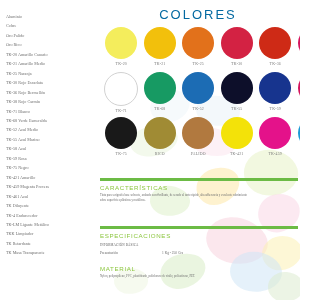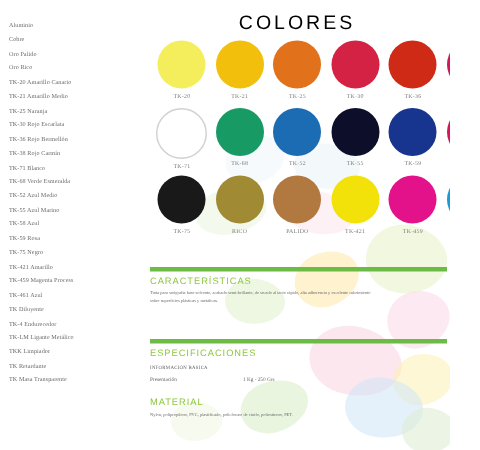--- a/index.html
+++ b/index.html
@@ -22,21 +22,21 @@
   .nameitem{
     font-size:4.1px;line-height:9.45px;color:#6b6b6b;
     white-space:nowrap;letter-spacing:.05px;
     font-family:"Liberation Serif", serif;
   }
 
   
   .title{
     position:absolute;left:100px;top:7px;width:196px;
     text-align:center;z-index:3;
-    font-size:13px;letter-spacing:2.0px;color:#000000;
+    font-size:13px;letter-spacing:2.0px;color:#0369a1;
     font-weight:400;
   }
 
   
   .grid{position:absolute;left:102px;top:26px;width:198px;z-index:3;}
   .row{display:flex;height:45px;}
   .cell{width:38.5px;flex:0 0 38.5px;position:relative;}
   .dot{
     width:32px;height:32px;border-radius:50%;
     margin:1px auto 0 auto;display:block;

